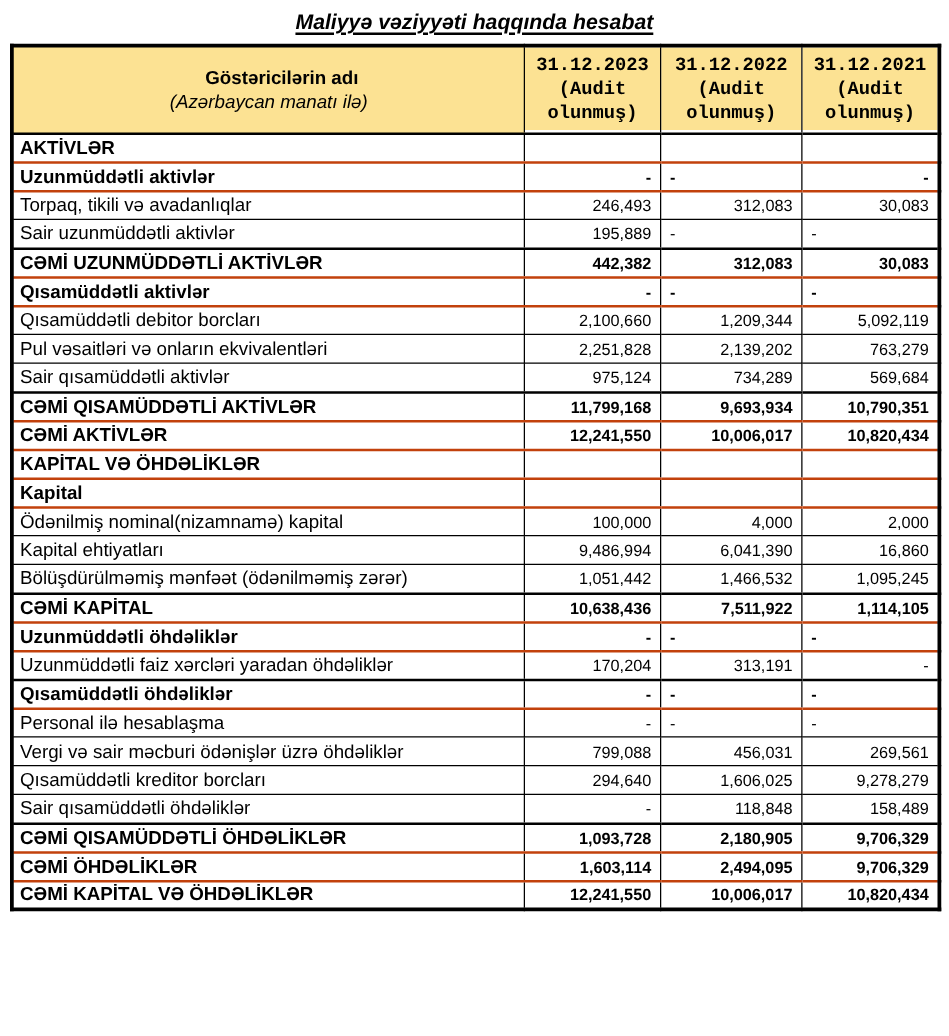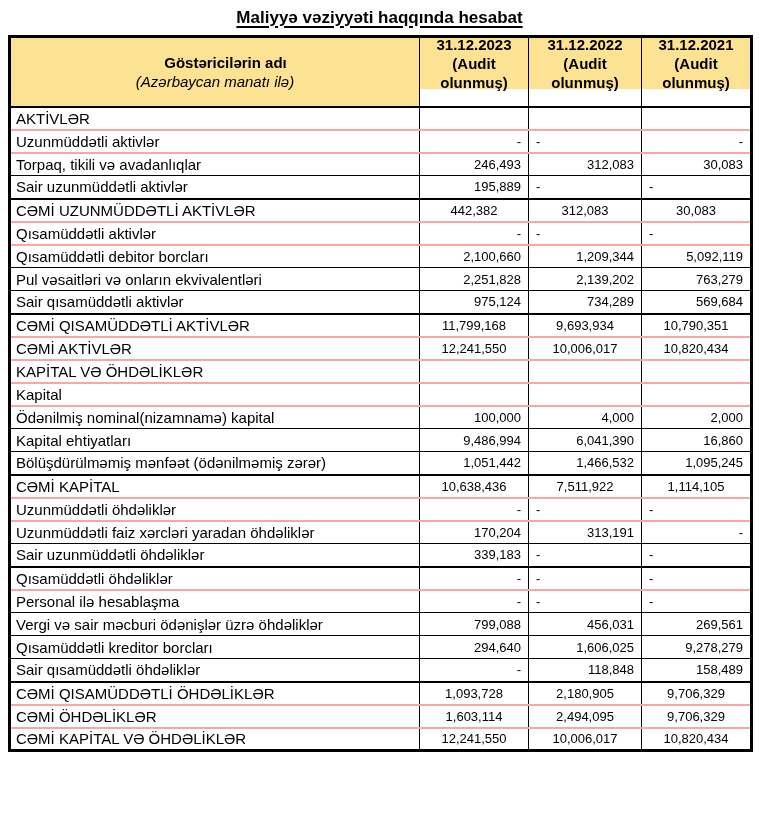--- a/index.html
+++ b/index.html
@@ -15,55 +15,57 @@
   .page { width: 759px; height: 829px; }
   .title {
     margin: 7px 0 0 0;
     text-align: center;
     font-size: 17px;
     font-weight: bold;
     text-decoration: underline;
     text-decoration-thickness: 2px;
     text-underline-offset: 3px;
     line-height: 22px;
+    font-style: italic;
   }
   table.fin {
     border-collapse: collapse;
     table-layout: fixed;
     width: 742px;
     margin: 6px 0 0 8px;
     border: 3px solid #000;
   }
   th, td { border: 1px solid #000; box-sizing: border-box; }
   thead th { height: 70px; padding: 0; border-bottom: 2px solid #000; }
   th.name-h {
     background: var(--header-bg, #fce293);
     vertical-align: middle;
   }
   .h-main { font-size: 15px; font-weight: bold; text-align: center; line-height: 19px; padding-left: 21px; }
   .h-sub  { font-size: 15px; font-style: italic; font-weight: normal; text-align: center; line-height: 19px; }
   th.num-h { background: #ffffff; vertical-align: top; }
   .ybox {
-    height: 51px;
+    height: 66px;
     background: var(--header-bg, #fce293);
     display: flex;
     flex-direction: column;
     justify-content: center;
     align-items: center;
     font-size: 15px;
     font-weight: bold;
     line-height: 19px;
     text-align: center;
+    font-family: Liberation Mono, monospace;
   }
   tbody td { height: 23px; padding: 1px 7px; font-size: 13px; vertical-align: middle; }
   td.name-cell { font-size: 15px; text-align: left; padding-left: 5px; }
   td.num-cell { text-align: right; font-family: "Liberation Sans", sans-serif; }
   td.num-cell.al-l { text-align: left; }
-  td.num-cell.al-c { text-align: center; }
-  tr.bold td { font-weight: normal; border-top: 2px solid #000; border-bottom: 2px solid #fca5a5; }
+  td.num-cell.al-c { }
+  tr.bold td { font-weight: bold; border-top: 2px solid #000; border-bottom: 2px solid #c2410c; }
 </style>
 </head>
 <body>
 
 <div class="page">
   <div class="title">Maliyyə vəziyyəti haqqında hesabat</div>
 
   <table class="fin">
     <colgroup>
       <col style="width:410px">
@@ -205,26 +207,20 @@
           <td class="num-cell">-</td>
           <td class="num-cell al-l">-</td>
           <td class="num-cell al-l">-</td>
         </tr>
         <tr>
           <td class="name-cell">Uzunmüddətli faiz xərcləri yaradan öhdəliklər</td>
           <td class="num-cell">170,204</td>
           <td class="num-cell">313,191</td>
           <td class="num-cell">-</td>
         </tr>
-        <tr>
-          <td class="name-cell">Sair uzunmüddətli öhdəliklər</td>
-          <td class="num-cell">339,183</td>
-          <td class="num-cell al-l">-</td>
-          <td class="num-cell al-l">-</td>
-        </tr>
         <tr class="bold">
           <td class="name-cell">Qısamüddətli öhdəliklər</td>
           <td class="num-cell">-</td>
           <td class="num-cell al-l">-</td>
           <td class="num-cell al-l">-</td>
         </tr>
         <tr>
           <td class="name-cell">Personal ilə hesablaşma</td>
           <td class="num-cell">-</td>
           <td class="num-cell al-l">-</td>

